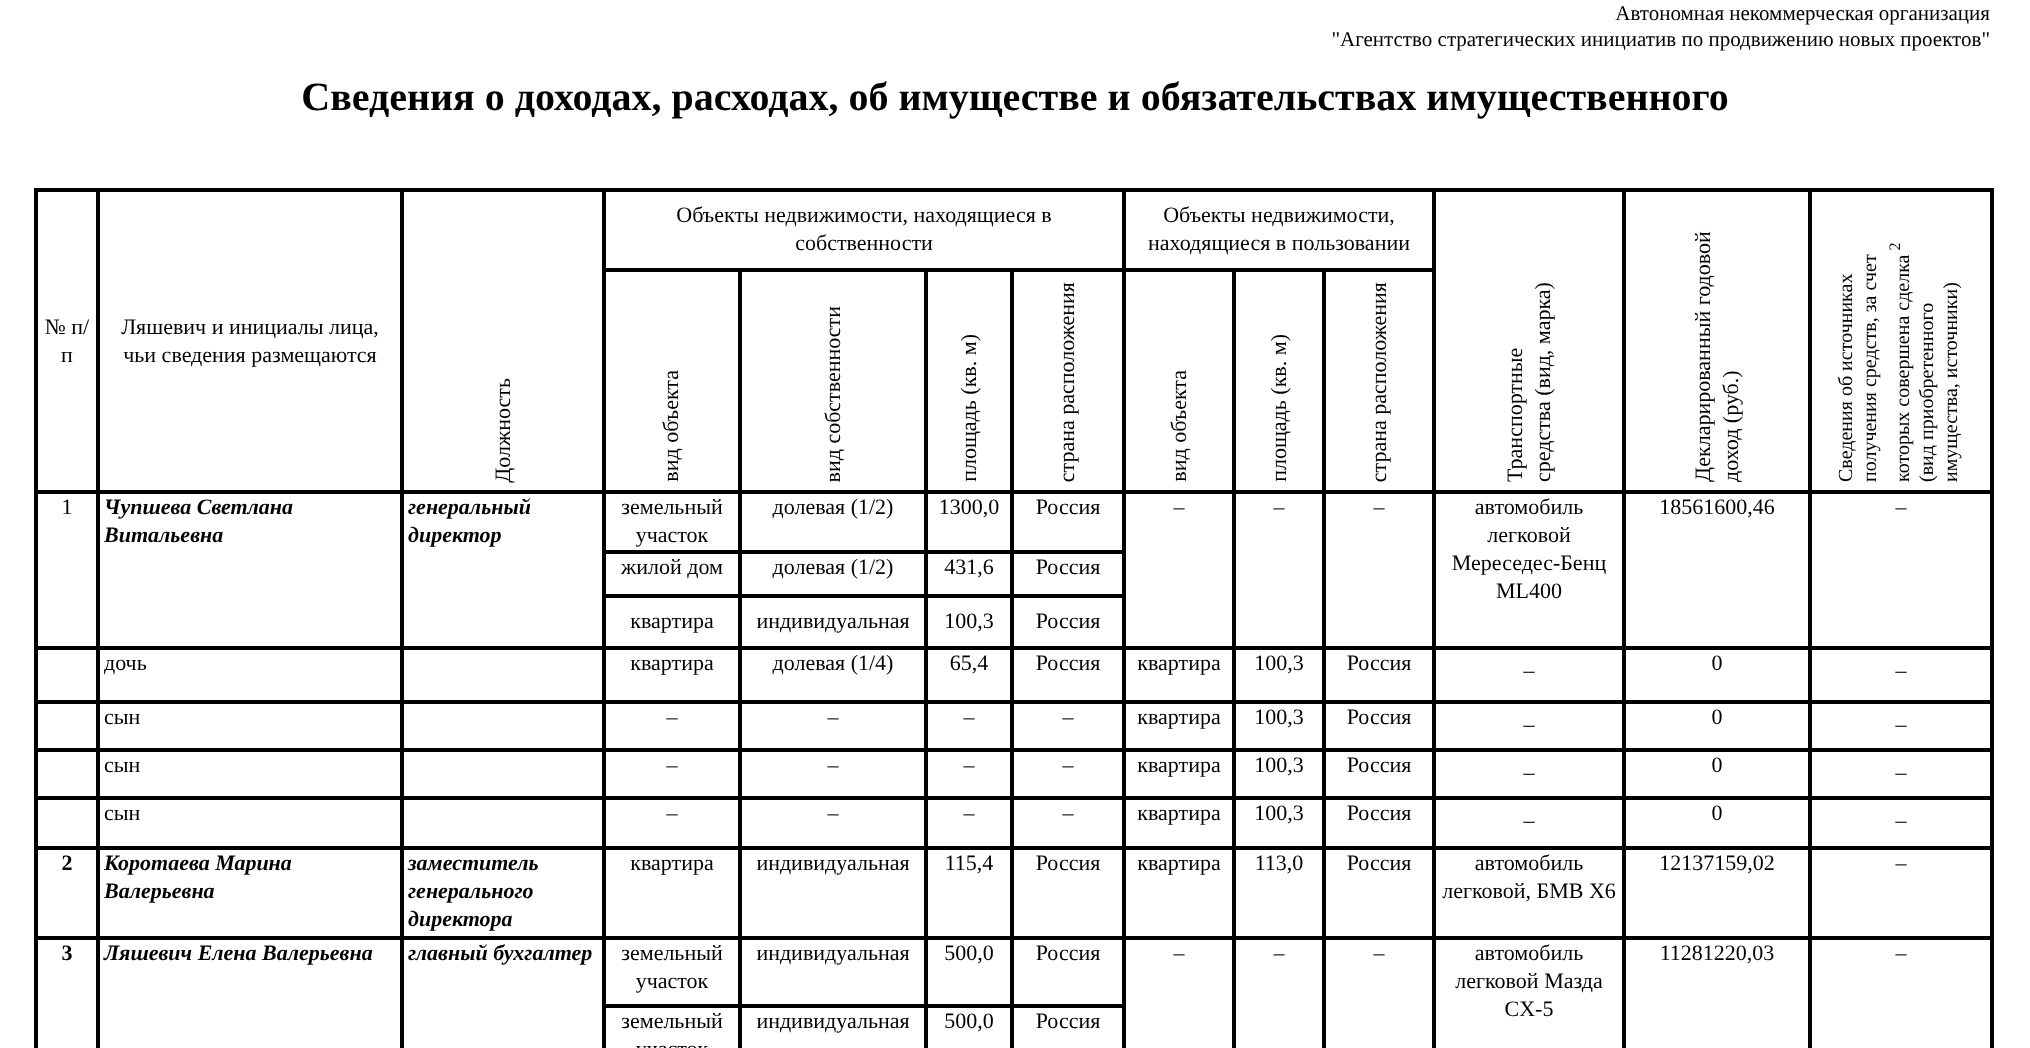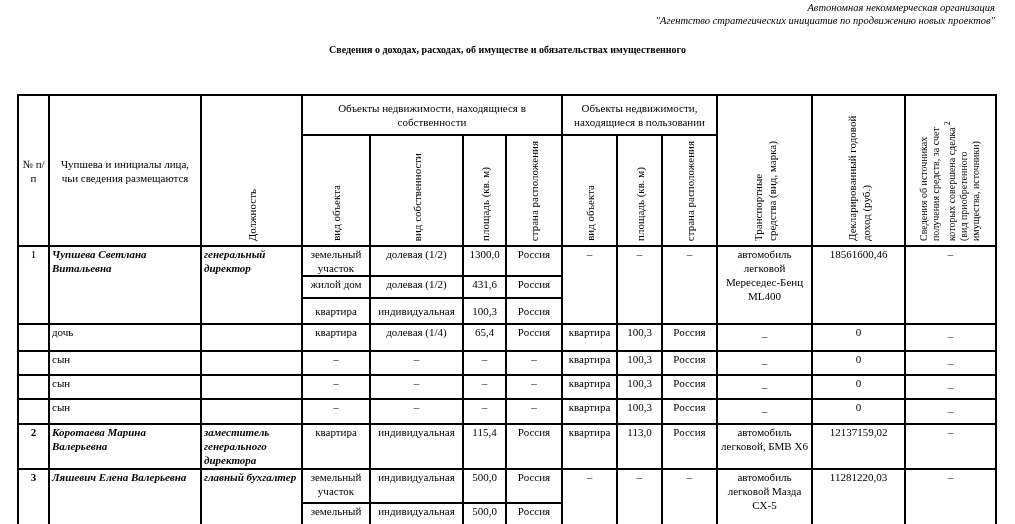--- a/index.html
+++ b/index.html
@@ -1,20 +1,20 @@
 <!DOCTYPE html>
 <html><head>
 <meta charset="utf-8">
 <style>
   html, body { margin:0; padding:0; background:#ffffff; }
   body { width:1015px; height:524px; overflow:hidden; position:relative;
          font-family:"Liberation Serif", serif; color:#000; }
-  .org { position:absolute; right:20px; top:1px; text-align:right; font-size:10.5px; line-height:13px;font-style:italic; }
+  .org { position:absolute; right:20px; top:1px; text-align:right; font-size:10.5px; line-height:13px; }
   .title { position:absolute; left:0; width:1015px; top:40px; text-align:center;
-           font-weight:bold; font-size:10px; line-height:19px; }
+           font-weight:bold; font-size:20px; line-height:19px; }
   table.decl { position:absolute; left:17px; top:94px; border-collapse:collapse; table-layout:fixed; }
   table.decl td, table.decl th { border:2px solid #000; padding:0 2px; font-size:11px; line-height:14px;
       vertical-align:top; text-align:center; font-weight:normal; overflow:hidden; }
   .hgroup { vertical-align:middle !important; height:36px;margin-left:44px; }
   .vert { writing-mode:vertical-rl; transform:rotate(180deg); text-align:left; margin:0 auto;
           white-space:normal; max-height:104px; }
   .vcell { vertical-align:bottom !important; padding-bottom:4px !important; }
   .left { text-align:left !important;font-style:italic; }
   .bold { font-weight:bold !important; }
   .dash { padding-top:6px; }
@@ -44,21 +44,21 @@
     <col style="width:55px">
       <col style="width:45px">
       <col style="width:55px">
     <col style="width:95px">
       <col style="width:93px">
       <col style="width:91px">
   </colgroup>
   <tbody>
       <tr style="height:40px">
     <th rowspan="2" style="vertical-align:middle">№ п/п</th>
-    <th rowspan="2" style="vertical-align:middle">Чупшева и инициалы лица, чьи сведения размещаются</th>
+    <th rowspan="2" style="vertical-align:middle">Ляшевич и инициалы лица, чьи сведения размещаются</th>
     <th rowspan="2" class="vcell">
           <div class="vert">Должность</div>
         </th>
     <th colspan="4" class="hgroup">Объекты недвижимости, находящиеся в собственности</th>
     <th colspan="3" class="hgroup">Объекты недвижимости, находящиеся в пользовании</th>
     <th rowspan="2" class="vcell">
           <div class="vert">Транспортные средства (вид, марка)</div>
         </th>
     <th rowspan="2" class="vcell">
           <div class="vert" style="max-height:140px">Декларированный годовой доход (руб.)</div>

